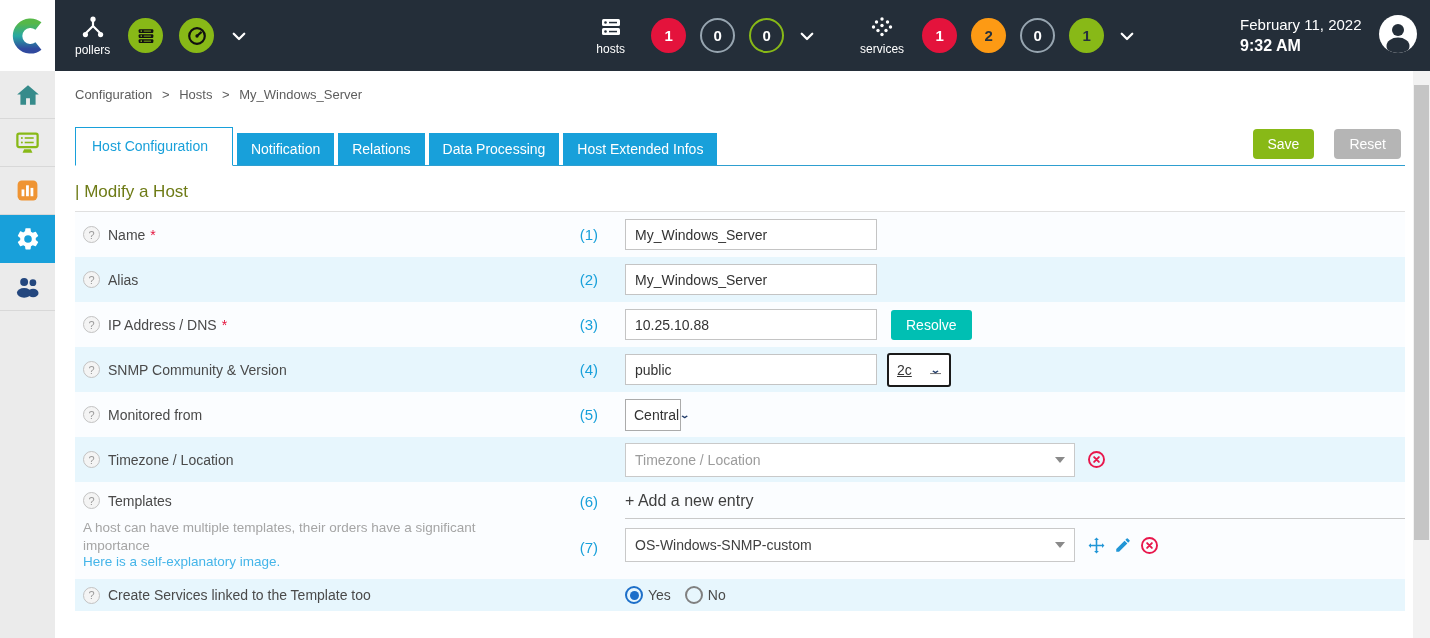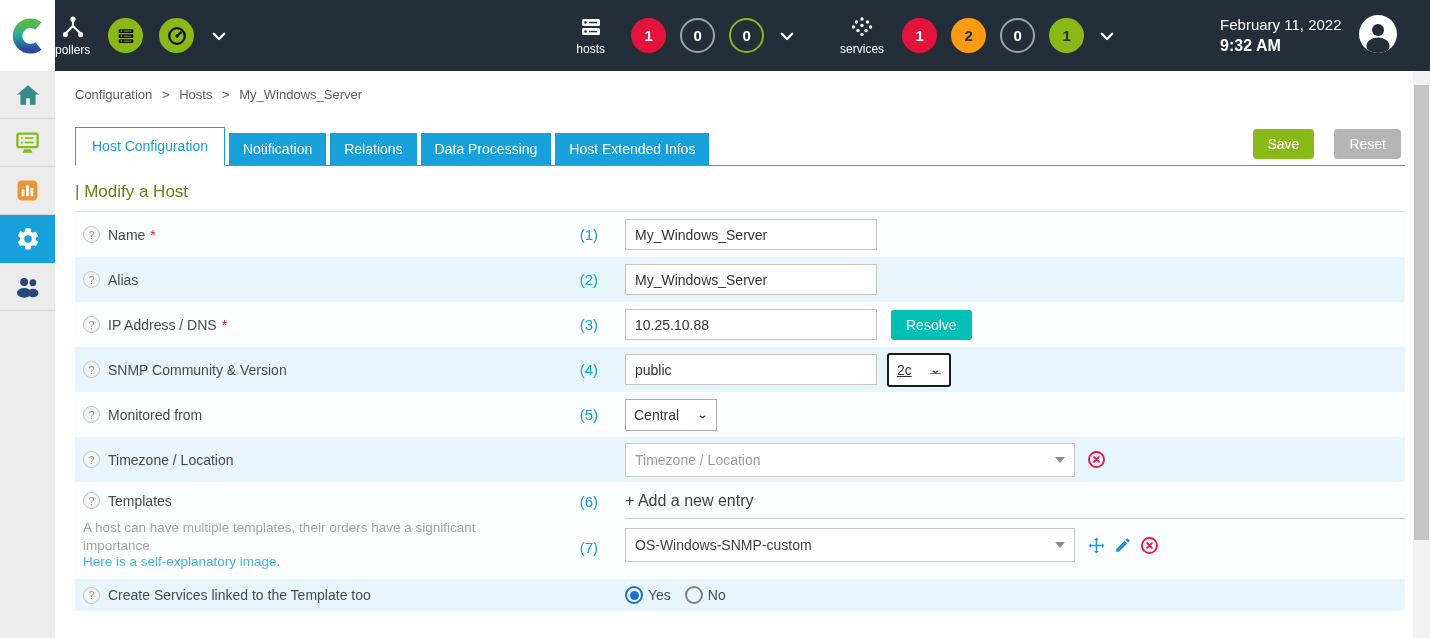--- a/index.html
+++ b/index.html
@@ -41,21 +41,21 @@
   .breadcrumb { margin-top:16px; font-size:13px; color:#5d5d5d; }
   .breadcrumb span { margin-right:6px; }
   .breadcrumb .bc-link { cursor:pointer; }
 
   .tabs-wrap { margin-top:25px; display:flex; align-items:flex-end;
                border-bottom:1px solid #2e9fd0; position:relative; }
   .tab { background:#18a0da; color:#fff; font-size:14px; padding:8px 14px;
          margin-right:4px; cursor:pointer; white-space:nowrap; }
   .tab.active { background:#fff; color:#18a0da; border:1px solid #18a0da;
                 border-bottom:1px solid #fff; margin-bottom:-1px;
-                padding:10px 16px 11px 16px; }
+                padding:10px 24px 11px 16px; }
   .tab-actions { position:absolute; right:4px; bottom:6px; display:flex; gap:20px; }
   .btn { border:none; border-radius:4px; color:#fff; font-size:14px;
          padding:7px 15px; cursor:pointer; font-family:"Liberation Sans",sans-serif; }
   .btn-save  { background:#88b917; }
   .btn-reset { background:#b5b5b5; }
 
   .page-title { margin-top:16px; font-size:17px; color:#6e7b16;
                 padding-bottom:9px; border-bottom:1px solid #e0e0e0; }
 
   .section-bar { margin-top:4px; background:#ededed; color:#18a0da;
@@ -73,21 +73,21 @@
   .req { color:#e4133c; margin-left:5px; }
   .f-num { flex:0 0 55px; text-align:right; color:#18a0da; font-size:15px; }
   .f-ctrl { margin-left:27px; display:flex; align-items:center; }
   .tinput { width:252px; height:31px; border:1px solid #c4c4c4; font-size:14px;
             color:#333; padding:0 9px; font-family:"Liberation Sans",sans-serif; }
   .btn-resolve { background:#00bfb3; margin-left:14px; border-radius:3px; }
   .sel { display:inline-flex; align-items:center; justify-content:space-between;
          background:#fff; font-size:14px; color:#333; padding:0 8px; cursor:pointer; }
   .sel-snmp { border:2px solid #1a1a1a; border-radius:3px; width:64px; height:34px;
               margin-left:10px;text-decoration:underline; }
-  .sel-central { border:1px solid #ababab; width:92px; height:32px; }
+  .sel-central { border:1px solid #ababab; width:56px; height:32px; }
   .sel-caret { color:#1f3a68; font-size:13px; font-weight:bold; transform:scaleY(.7); }
   .combobox { display:flex; align-items:center; width:450px; height:34px;
               border:1px solid #c9c9c9; background:#fff; padding:0 9px; }
   .combobox input { border:none; outline:none; flex:1; font-size:14px; color:#333;
                     font-family:"Liberation Sans",sans-serif; background:transparent; }
   .combobox input::placeholder { color:#9c9c9c; }
   .cb-caret { width:0; height:0; border-left:5px solid transparent;
               border-right:5px solid transparent; border-top:6px solid #8a8a8a; }
   .cb-value { flex:1; font-size:14px; color:#404040; }
   .icon-btn { display:inline-flex; cursor:pointer; }
@@ -112,21 +112,21 @@
   .radio .dot { width:9px; height:9px; border-radius:50%; background:#1d6fc9; }
   .radio-label { font-size:14px; color:#4a4a4a; margin:0 14px 0 5px; }
   .row-cs { min-height:32px; }
 
   
   .scrollbar { position:absolute; top:71px; right:0; width:17px; height:567px;
                background:#f2f2f2; }
   .scroll-thumb { position:absolute; top:14px; left:1px; width:15px; height:455px;
                   background:#c5c5c5; }
 
-  .ml20{}.ml18{margin-left:18px}.ml16{margin-left:16px}
+  .ml20{margin-left:20px}.ml18{margin-left:18px}.ml16{margin-left:16px}
   .ml14{margin-left:14px}.ml26{margin-left:26px}
 </style>
 </head>
 <body>
 
 <div class="topbar">
   <div class="logo-box">
     <svg width="38" height="38" viewBox="0 0 40 40">
       <defs>
           <linearGradient id="lg" x1="0" y1="0" x2="0" y2="1">

